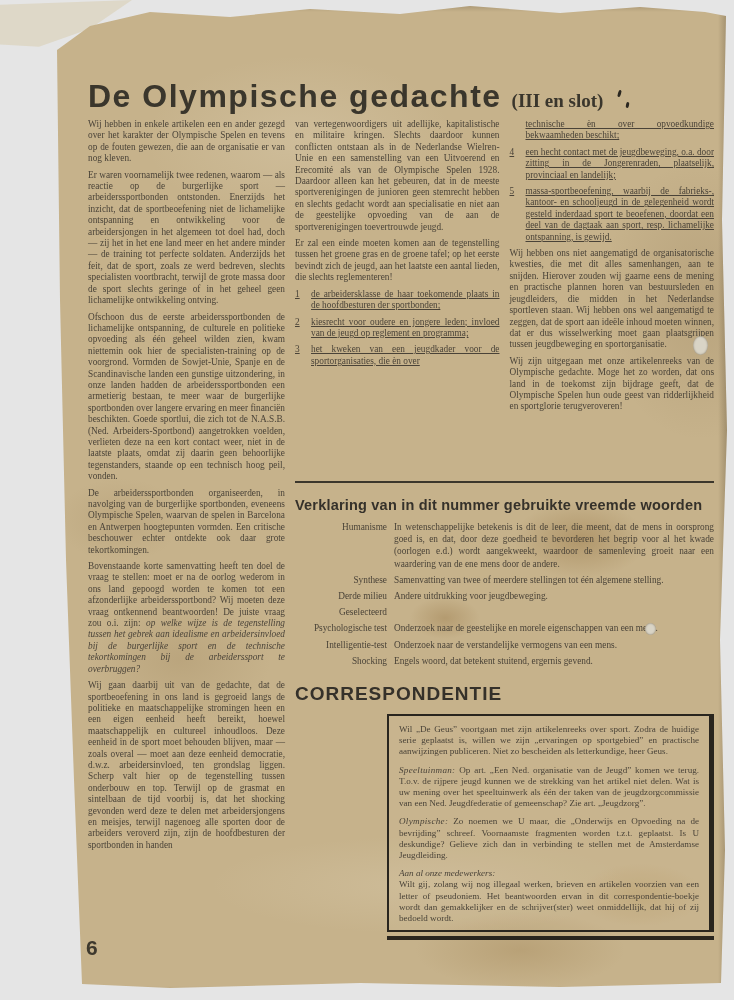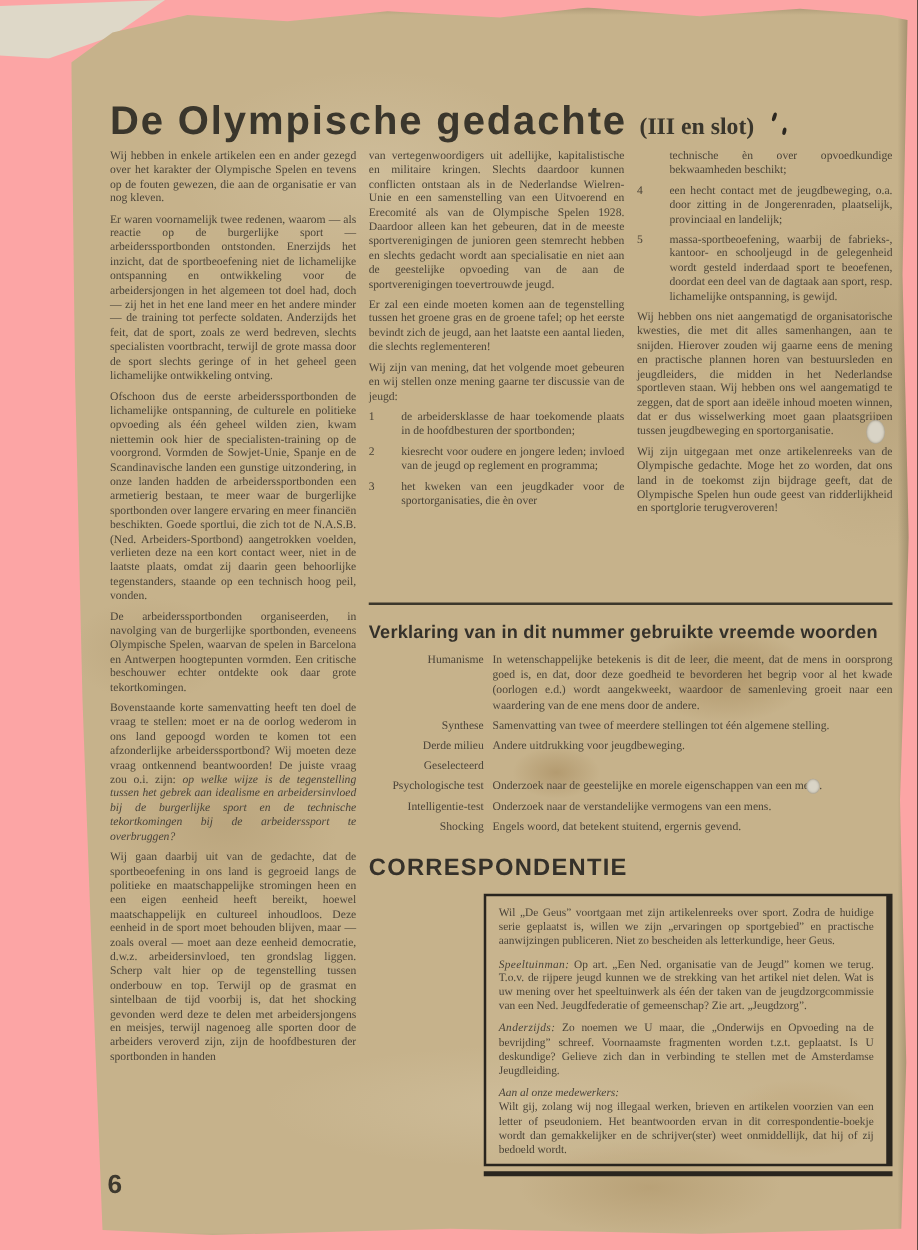--- a/index.html
+++ b/index.html
@@ -1,18 +1,18 @@
 <!DOCTYPE html>
 <html><head>
 <meta charset="utf-8">
 <style>
   html,body{margin:0;padding:0;background:#000;}
   .scan{
     position:relative;width:734px;height:1000px;overflow:hidden;
-    background:#fca5a5;
+    background:#e5e5e5;
     font-family:"Liberation Serif",serif;
   }
   .fold{
     position:absolute;left:0;top:0;width:150px;height:60px;z-index:1;
     background:#ded8c8;
     clip-path:polygon(0 8%,88% 0,60% 48%,26% 78%,0 74%);
   }
   .paper{
     position:absolute;inset:0;z-index:2;
     clip-path:polygon(57px 50px,90px 26px,150px 12px,230px 17px,310px 9px,400px 14px,470px 6px,560px 13px,640px 7px,705px 12px,726px 16px,722px 220px,727px 430px,720px 640px,725px 850px,721px 983px,560px 987px,360px 983px,170px 988px,82px 984px,74px 780px,66px 560px,60px 300px);
@@ -53,21 +53,21 @@
   .col1{flex:0 0 197px;}
   .right-region{flex:1;min-width:0;}
   .cols23{display:flex;gap:10px;height:350px;overflow:hidden;}
   .cols23 .col{flex:1;min-width:0;}
 
   .bodytext p{
     margin:0 0 5px 0;font-size:9.3px;line-height:11.4px;text-align:justify;
     color:#4a4338;
   }
   .bodytext p:last-child{margin-bottom:0;}
-  .li{display:flex;gap:15px;margin:0 0 5px 0;font-size:9.3px;line-height:11.4px;}
+  .li{display:flex;gap:5px;margin:0 0 5px 0;font-size:9.3px;line-height:11.4px;text-decoration:underline;}
   .li .n{flex:0 0 11px;color:#4a4338;}
   .li .t{flex:1;text-align:justify;color:#4a4338;}
   .italic{font-style:italic;}
 
   .rule{height:2px;background:#3c372c;margin:12px 0 0 0;}
 
   .glossary{margin-top:14px;}
   .g-head{
     font-family:"Liberation Sans",sans-serif;font-weight:800;font-size:14.5px;
     color:#35312a;margin:0 0 8px 0;letter-spacing:.2px;
@@ -124,21 +124,20 @@
         <p><span>Bovenstaande korte samenvatting heeft ten doel de vraag te stellen: moet er na de oorlog wederom in ons land gepoogd worden te komen tot een afzonderlijke arbeiderssportbond? Wij moeten deze vraag ontkennend beantwoorden! De juiste vraag zou o.i. zijn: </span><span class="italic">op welke wijze is de tegenstelling tussen het gebrek aan idealisme en arbeidersinvloed bij de burgerlijke sport en de technische tekortkomingen bij de arbeiderssport te overbruggen?</span></p>
         <p>Wij gaan daarbij uit van de gedachte, dat de sportbeoefening in ons land is gegroeid langs de politieke en maatschappelijke stromingen heen en een eigen eenheid heeft bereikt, hoewel maatschappelijk en cultureel inhoudloos. Deze eenheid in de sport moet behouden blijven, maar — zoals overal — moet aan deze eenheid democratie, d.w.z. arbeidersinvloed, ten grondslag liggen. Scherp valt hier op de tegenstelling tussen onderbouw en top. Terwijl op de grasmat en sintelbaan de tijd voorbij is, dat het shocking gevonden werd deze te delen met arbeidersjongens en meisjes, terwijl nagenoeg alle sporten door de arbeiders veroverd zijn, zijn de hoofdbesturen der sportbonden in handen</p>
       </div>
 
       <div class="right-region">
 
         <div class="cols23">
           <div class="col bodytext">
             <p>van vertegenwoordigers uit adellijke, kapitalistische en militaire kringen. Slechts daardoor kunnen conflicten ontstaan als in de Nederlandse Wielren-Unie en een samenstelling van een Uitvoerend en Erecomité als van de Olympische Spelen 1928. Daardoor alleen kan het gebeuren, dat in de meeste sportverenigingen de junioren geen stemrecht hebben en slechts gedacht wordt aan specialisatie en niet aan de geestelijke opvoeding van de aan de sportverenigingen toevertrouwde jeugd.</p>
             <p>Er zal een einde moeten komen aan de tegenstelling tussen het groene gras en de groene tafel; op het eerste bevindt zich de jeugd, aan het laatste een aantal lieden, die slechts reglementeren!</p>
-            <p>Wij zijn van mening, dat het volgende moet gebeuren en wij stellen onze mening gaarne ter discussie van de jeugd:</p>
             <div class="li">
               <span class="n">1</span>
               <span class="t">de arbeidersklasse de haar toekomende plaats in de hoofdbesturen der sportbonden;</span>
             </div>
             <div class="li">
               <span class="n">2</span>
               <span class="t">kiesrecht voor oudere en jongere leden; invloed van de jeugd op reglement en programma;</span>
             </div>
             <div class="li">
               <span class="n">3</span>
@@ -196,21 +195,21 @@
             <span class="g-term">Shocking</span>
             <span class="g-def">Engels woord, dat betekent stuitend, ergernis gevend.</span>
           </div>
         </div>
 
         <div class="corr">
           <div class="c-head">CORRESPONDENTIE</div>
           <div class="c-box">
             <p>Wil „De Geus” voortgaan met zijn artikelenreeks over sport. Zodra de huidige serie geplaatst is, willen we zijn „ervaringen op sportgebied” en practische aanwijzingen publiceren. Niet zo bescheiden als letterkundige, heer Geus.</p>
             <p><span class="c-lead">Speeltuinman:</span> <span>Op art. „Een Ned. organisatie van de Jeugd” komen we terug. T.o.v. de rijpere jeugd kunnen we de strekking van het artikel niet delen. Wat is uw mening over het speeltuinwerk als één der taken van de jeugdzorgcommissie van een Ned. Jeugdfederatie of gemeenschap? Zie art. „Jeugdzorg”.</span></p>
-            <p><span class="c-lead">Anderzijds:</span> <span>Zo noemen we U maar, die „Onderwijs en Opvoeding na de bevrijding” schreef. Voornaamste fragmenten worden t.z.t. geplaatst. Is U deskundige? Gelieve zich dan in verbinding te stellen met de Amsterdamse Jeugdleiding.</span></p>
+            <p><span class="c-lead">Olympische:</span> <span>Zo noemen we U maar, die „Onderwijs en Opvoeding na de bevrijding” schreef. Voornaamste fragmenten worden t.z.t. geplaatst. Is U deskundige? Gelieve zich dan in verbinding te stellen met de Amsterdamse Jeugdleiding.</span></p>
             <p><span class="c-lead-block">Aan al onze medewerkers:</span><span>Wilt gij, zolang wij nog illegaal werken, brieven en artikelen voorzien van een letter of pseudoniem. Het beantwoorden ervan in dit correspondentie-boekje wordt dan gemakkelijker en de schrijver(ster) weet onmiddellijk, dat hij of zij bedoeld wordt.</span></p>
           </div>
           <div class="box-rule"></div>
         </div>
 
       </div>
     </div>
   </div>
 
   <div class="pagenum">6</div>

